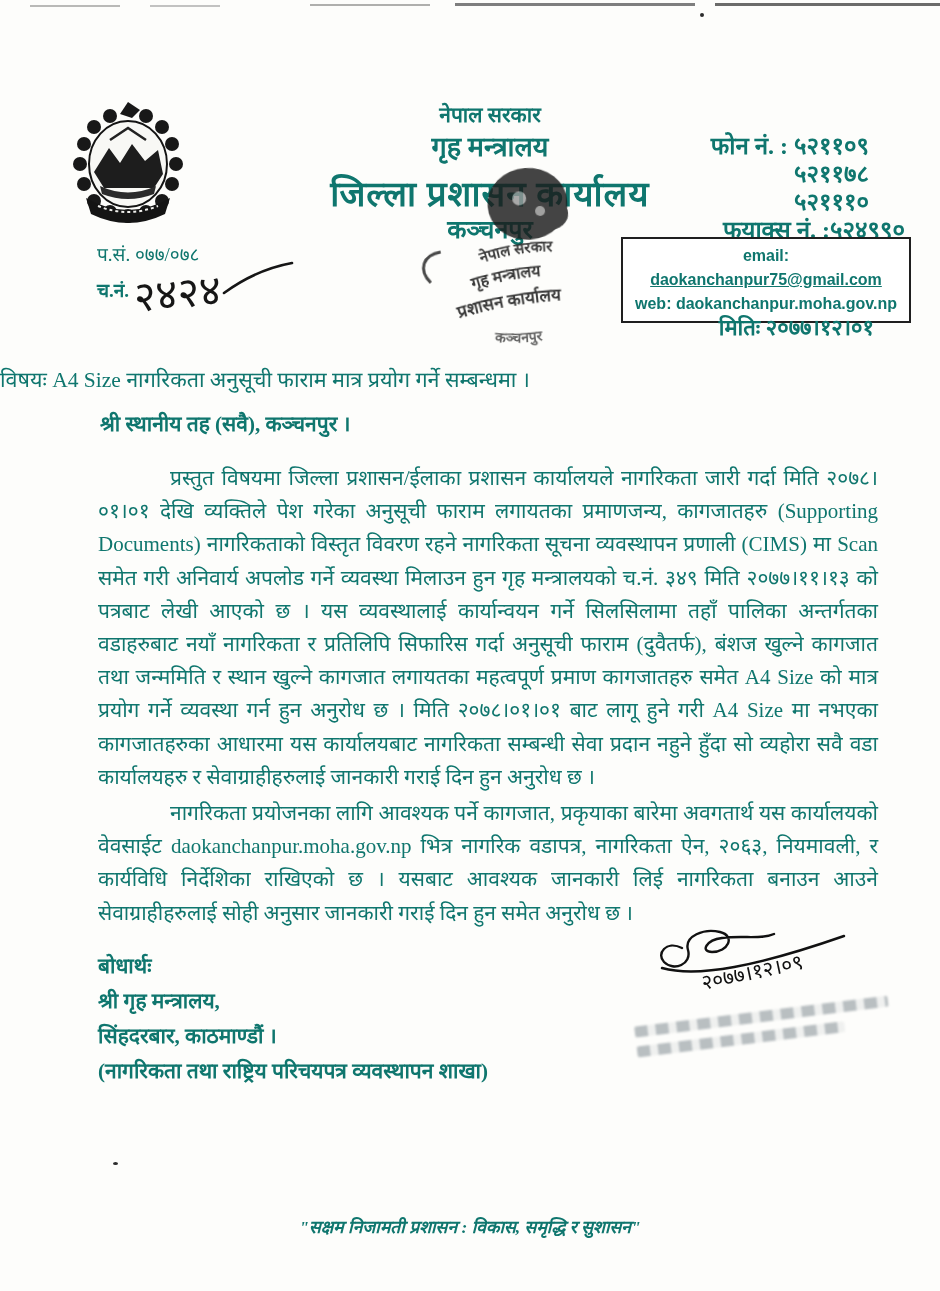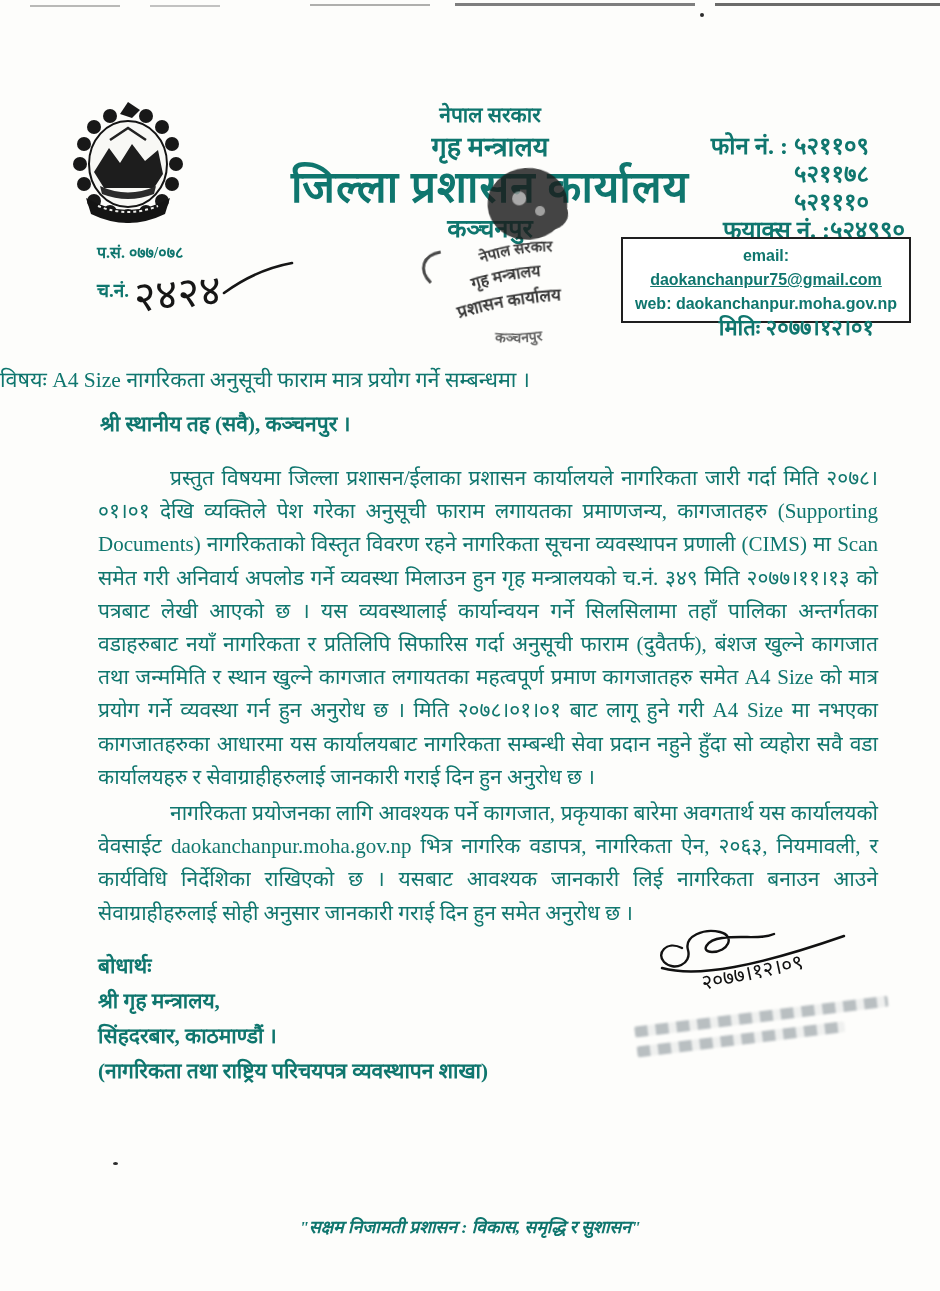--- a/index.html
+++ b/index.html
@@ -16,38 +16,38 @@
   
   .scan-bar { position:absolute; background:#3a3a3a; }
   .speck { position:absolute; background:#2c2c2c; border-radius:50%; }
 
   
   .logo { position:absolute; left:70px; top:100px; width:118px; height:140px; }
 
   .header-center { position:absolute; left:170px; top:103px; width:640px; text-align:center; line-height:1.15; }
   .gov-line      { font-size:21px; font-weight:700; }
   .ministry-line { font-size:27px; font-weight:700; margin-top:5px; }
-  .office-line   { font-size:44px; font-weight:700; margin-top:0; letter-spacing:1px; }
+  .office-line   { font-size:35px; font-weight:700; margin-top:12px; letter-spacing:1px; }
   .district-line { font-size:25px; font-weight:700; margin-top:1px; }
 
   .stamp-overlay { position:absolute; left:403px; top:156px; width:248px; height:195px; transform:rotate(-4deg); pointer-events:none; }
 
   .phone-block { position:absolute; top:132px; right:35px; text-align:right; font-size:24px; font-weight:600; line-height:28px; }
   .phone-block .indent { padding-right:36px; }
 
   .contact-box {
     position:absolute; left:621px; top:237px; width:272px;
     border:2px solid #1f1f1f; padding:5px 7px;
     text-align:center; background:rgba(255,255,255,.85);
     font-family:"Liberation Sans","DejaVu Sans",sans-serif;
     font-size:16px; font-weight:700; line-height:24px;
   }
   .contact-box .email-val { text-decoration:underline; }
 
-  .ref-no   { position:absolute; left:97px;  top:241px; font-size:16px; font-weight:700; }
+  .ref-no   { position:absolute; left:97px;  top:241px; font-size:19px; font-weight:400; }
   .dispatch { position:absolute; left:97px;  top:277px; font-size:19px; font-weight:700; }
   .dispatch-hand { position:absolute; left:128px; top:255px; width:170px; height:70px; }
 
   .date-line { position:absolute; right:66px; top:311px; font-size:22px; font-weight:600; }
 
   .subject    { position:absolute; left:0; right:20px; top:364px; text-align:left; font-size:21.5px; font-weight:400; }
   .salutation { position:absolute; left:100px; top:409px; font-size:21px; font-weight:600; }
 
   .body-para {
     position:absolute; left:98px; width:780px; margin:0;

